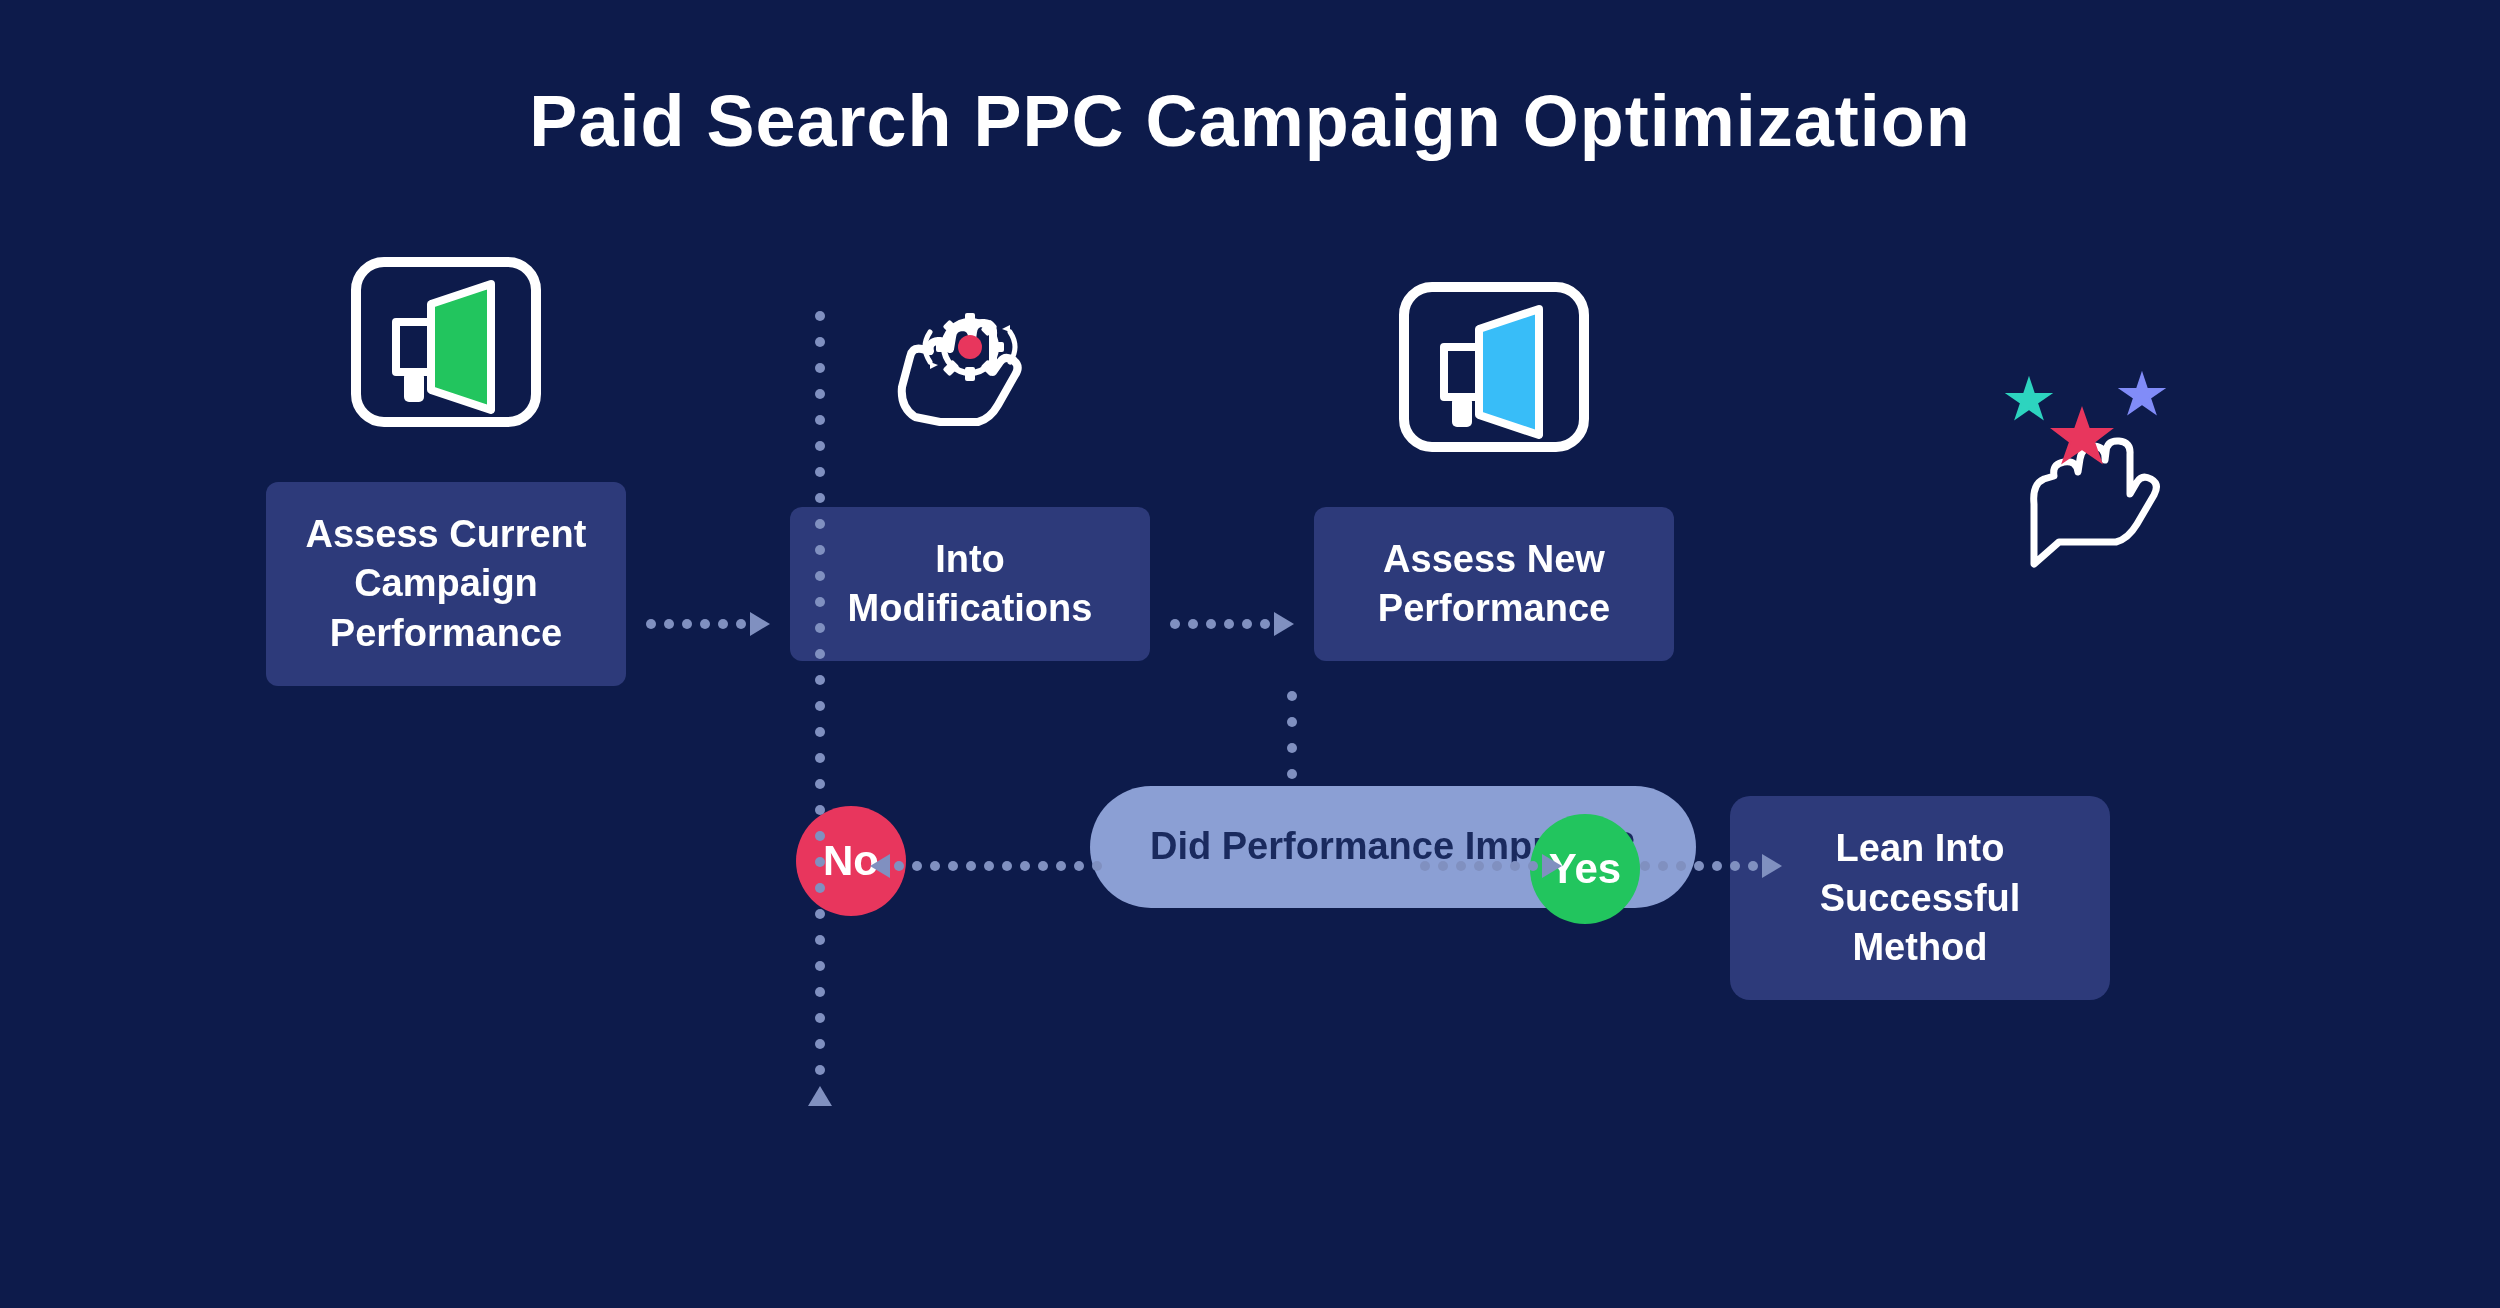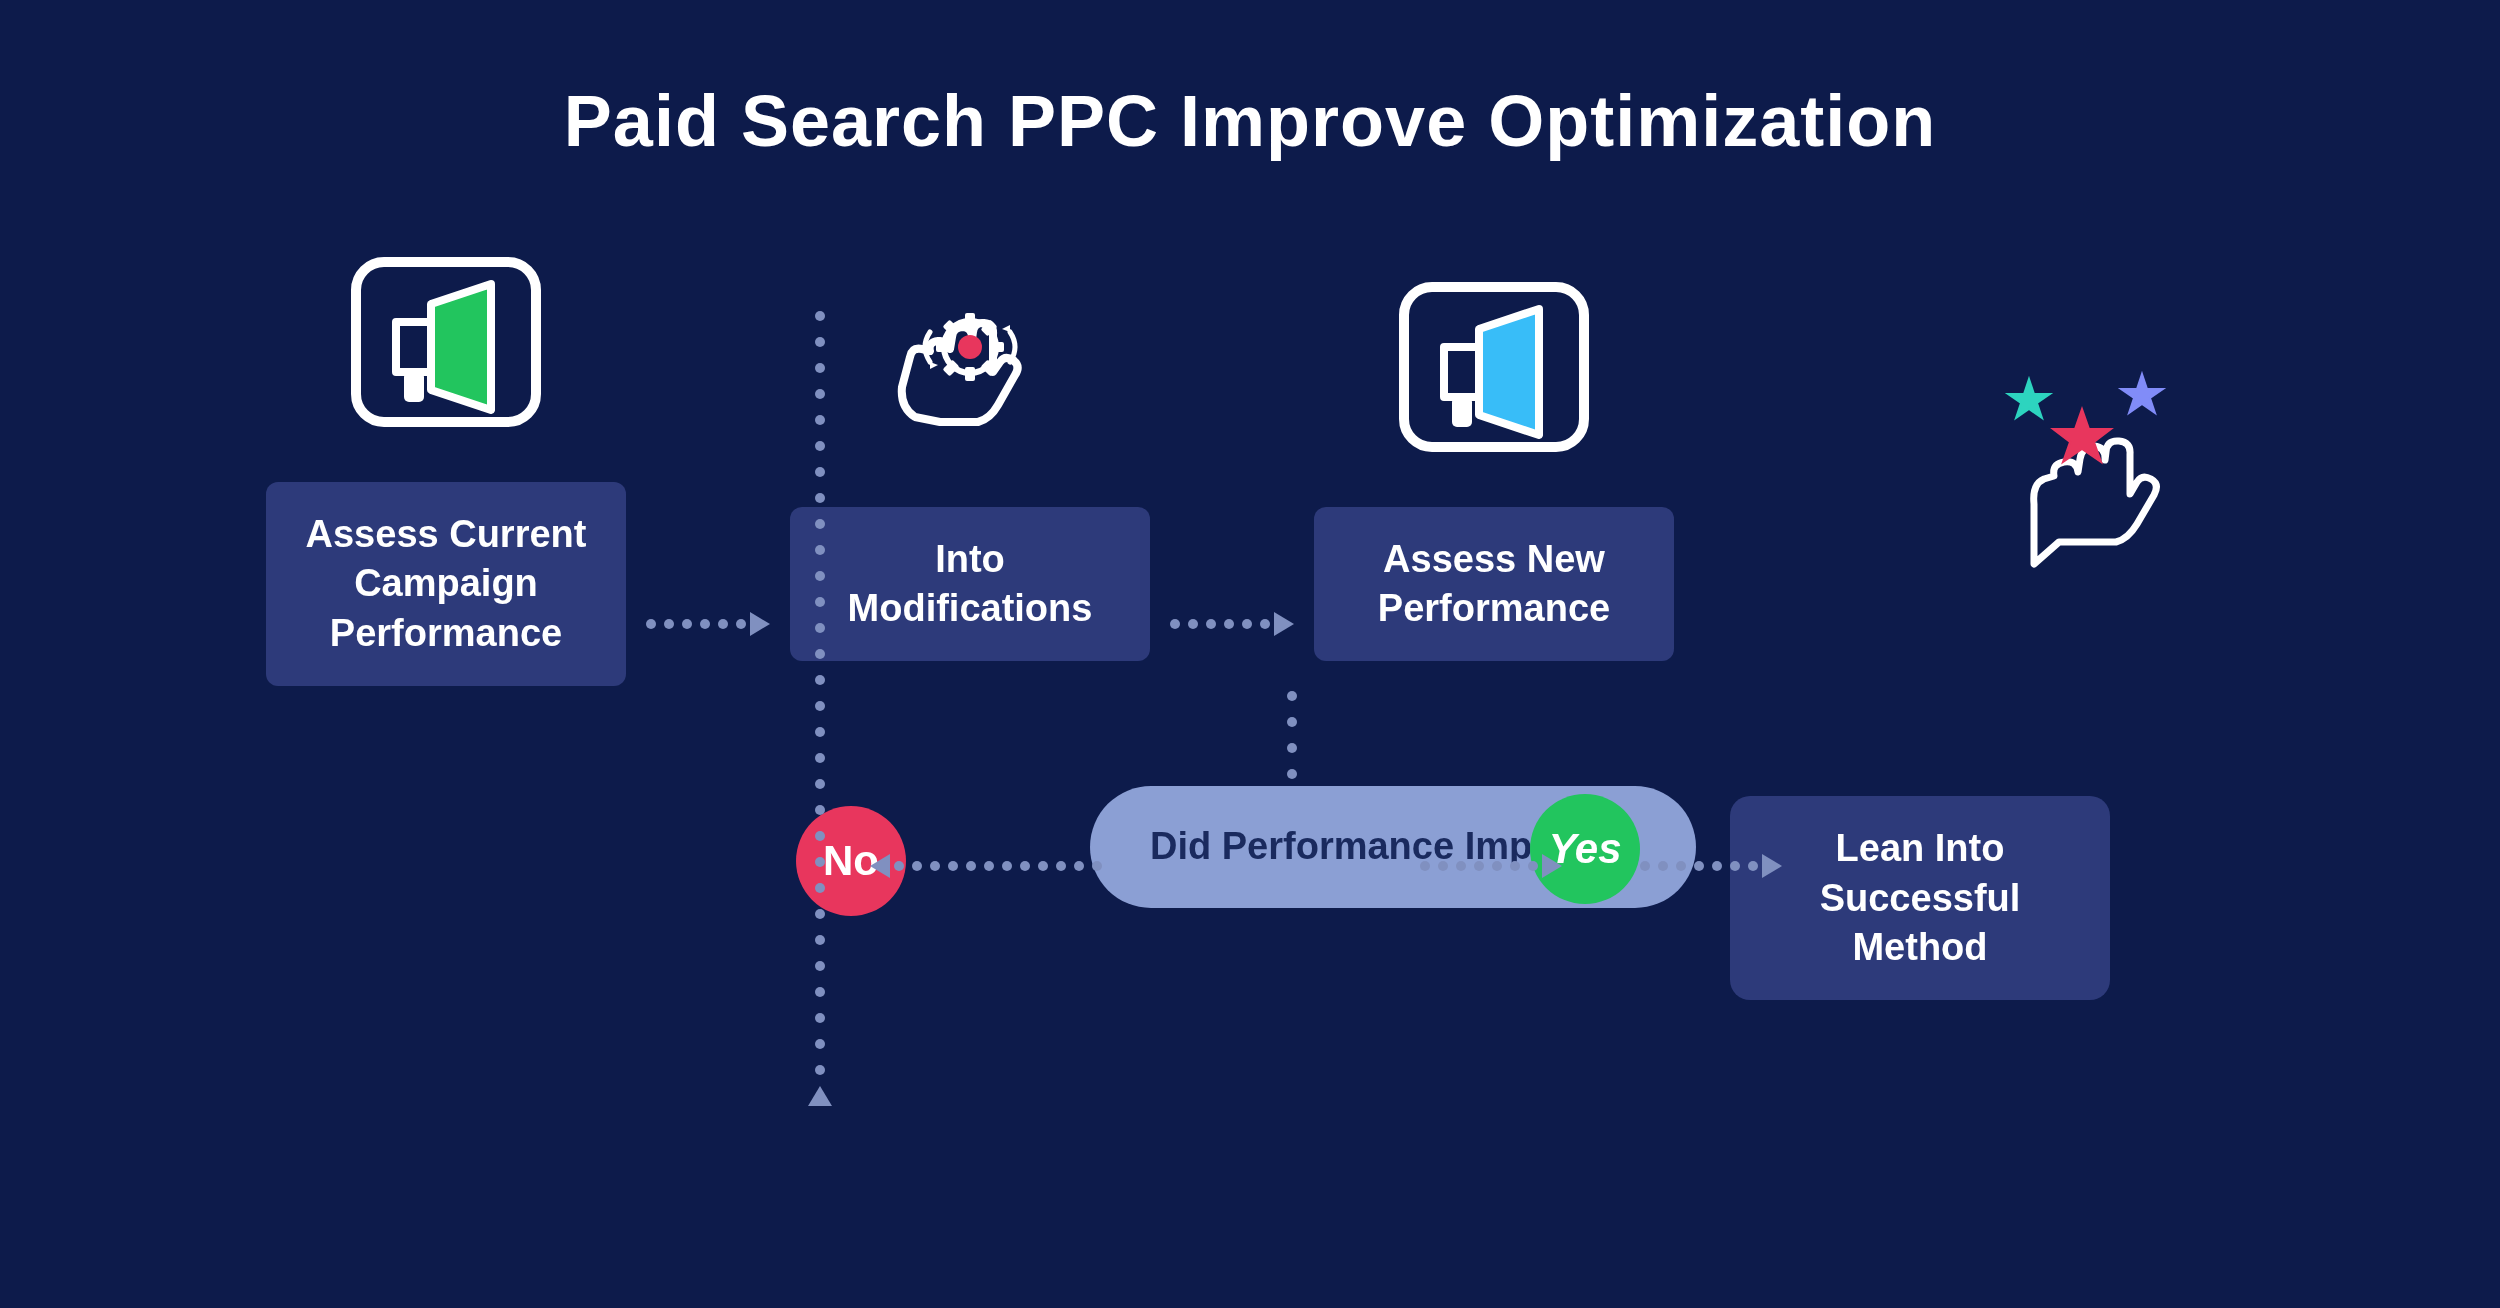--- a/index.html
+++ b/index.html
@@ -196,21 +196,21 @@
       width: 280px;
       height: 260px;
       display: flex;
       align-items: center;
       justify-content: center;
     }
   </style>
 </head>
 <body>
 
-<h1 class="title">Paid Search PPC Improve Optimization</h1>
+<h1 class="title">Paid Search PPC Campaign Optimization</h1>
 
 <div class="diagram">
 
   <div class="top-row">
 
     <div class="step">
       <div class="icon-container">
 
         <svg class="svg-icon" viewBox="0 0 220 220">
 
@@ -327,21 +327,21 @@
       </div>
 
       <div style="position: absolute; left: 1090px; top: 100px;">
         <div class="ellipse-box">Did Performance Improve?</div>
       </div>
 
       <div style="position: absolute; left: 796px; top: 120px;">
         <div class="circle-badge circle-no">No</div>
       </div>
 
-      <div style="position: absolute; left: 1530px; top: 108px; font-style: italic;">
+      <div style="position: absolute; left: 1530px; top: 128px;">
         <div class="circle-badge circle-yes">Yes</div>
       </div>
 
       <div style="position: absolute; left: 1730px; top: 110px;">
         <div class="lean-box">Lean Into Successful Method</div>
       </div>
 
       <div style="position: absolute; left: 870px; top: 168px; display: flex; align-items: center; flex-direction: row-reverse;">
         <div class="dot-line-h" style="flex-direction: row-reverse;">
           <div class="dot"></div>

